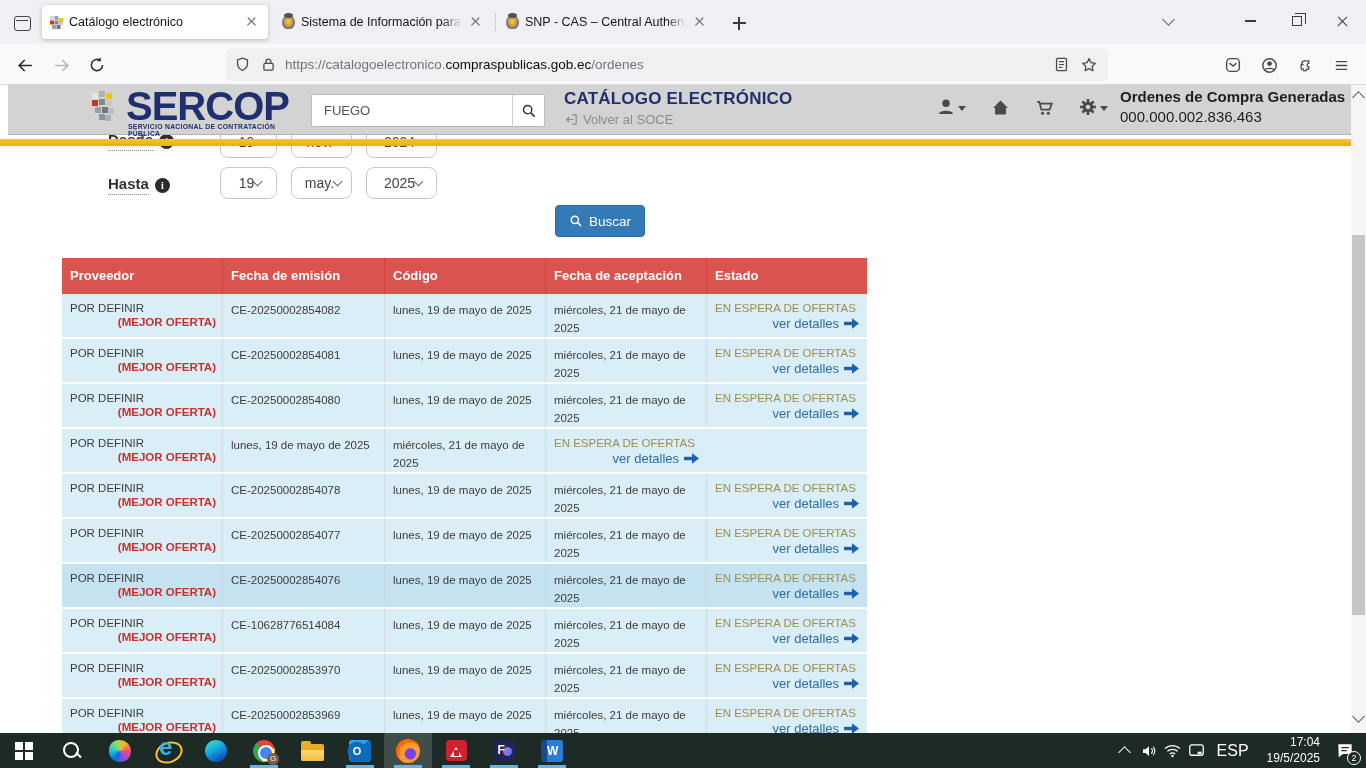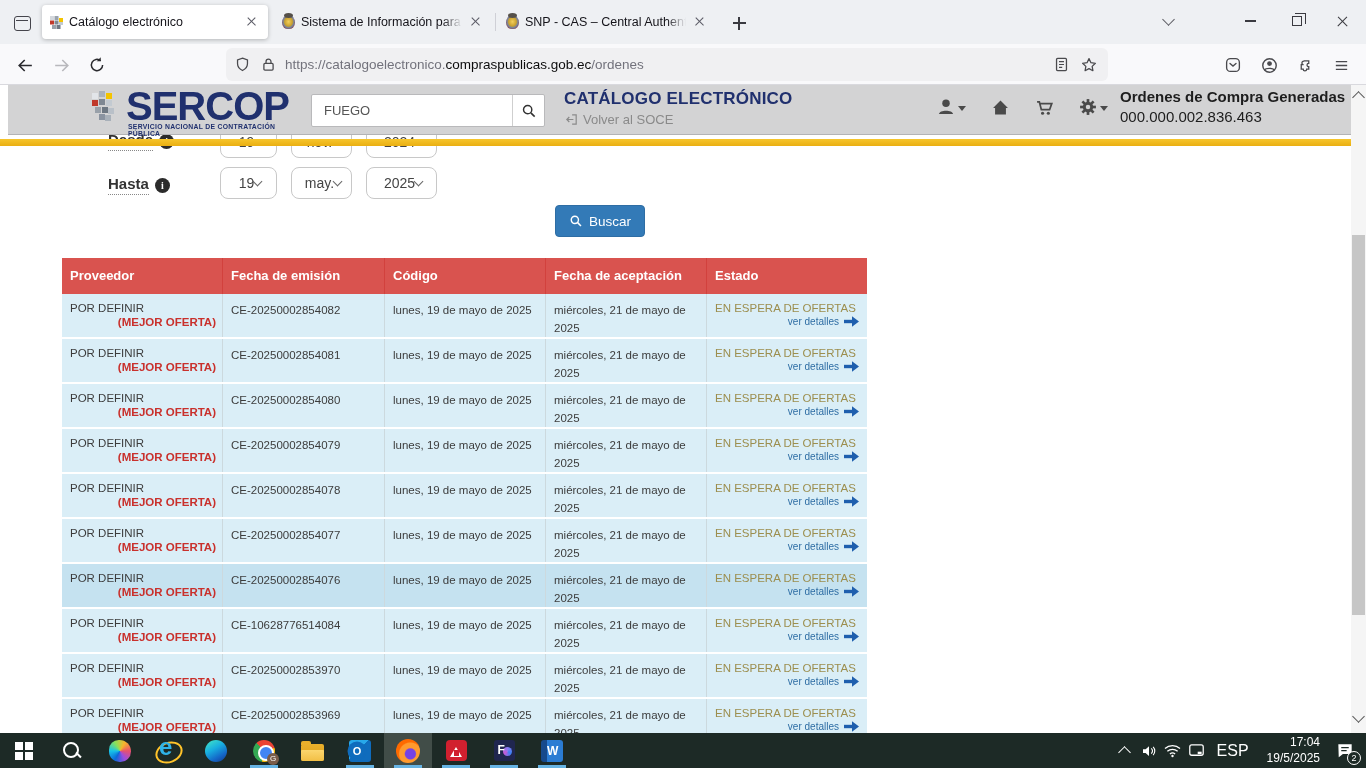--- a/index.html
+++ b/index.html
@@ -85,21 +85,21 @@
   .tr{background:#daeef7;height:45px;border-bottom:2px solid #fff}
   .tr.hl{background:#c5e2f0}
   .td{border-right:1px solid #ccd9de;font-size:11.5px;color:#3c3c3c;overflow:hidden}
   .td:last-child{border-right:none}
   .prov-name{padding:8px 8px 0 8px}
   .prov-note{text-align:right;padding:2px 6px 0 0;color:#c9302c;font-weight:600}
   .c-code,.c-emis,.c-acep{padding:8px 8px 0 8px;line-height:1.55}
   .c-emis{white-space:nowrap}
   .stat{padding:8px 8px 0 8px;color:#9c8e4e}
   .vd{text-align:right;padding:2px 8px 0 0;color:#2e6da4;display:flex;justify-content:flex-end;align-items:center;gap:5px}
-  .vdl{font-size:10px}
+  .vdl{font-size:13px}
 
   
   .pagescroll{position:absolute;left:1351px;top:85px;width:15px;height:648px;background:#f5f5f5;z-index:6}
   .ps-arrow{position:absolute;left:3px;width:9px;height:9px}
   .ps-up{top:8px;border-left:1.8px solid #555;border-top:1.8px solid #555;transform:rotate(45deg)}
   .ps-down{bottom:12px;border-left:1.8px solid #555;border-top:1.8px solid #555;transform:rotate(-135deg)}
   .ps-thumb{position:absolute;left:1px;top:150px;width:13px;height:380px;background:#c6c6c6}
 
   
   .taskbar{position:absolute;left:0;top:733px;width:1366px;height:35px;background:#1d2a26;z-index:10}
@@ -365,21 +365,20 @@
                 </span>
         </div>
       </div>
     </div>
 
     <div class="tr">
       <div class="td c-prov">
         <div class="prov-name">POR DEFINIR</div>
         <div class="prov-note">(MEJOR OFERTA)</div>
       </div>
-      <div class="td c-code">CE-20250002854079</div>
       <div class="td c-emis">lunes, 19 de mayo de 2025</div>
       <div class="td c-acep">miércoles, 21 de mayo de 2025</div>
       <div class="td c-est">
         <div class="stat">EN ESPERA DE OFERTAS</div>
         <div class="vd">
           <span class="vdl">ver detalles</span>
           <span>
                   <svg width="15" height="11" viewBox="0 0 15 11">
                     <rect x="0" y="3.8" width="8.5" height="3.4" fill="#1f5fae"></rect>
                     <polygon points="8,0.2 15,5.5 8,10.8" fill="#1f5fae"></polygon>

